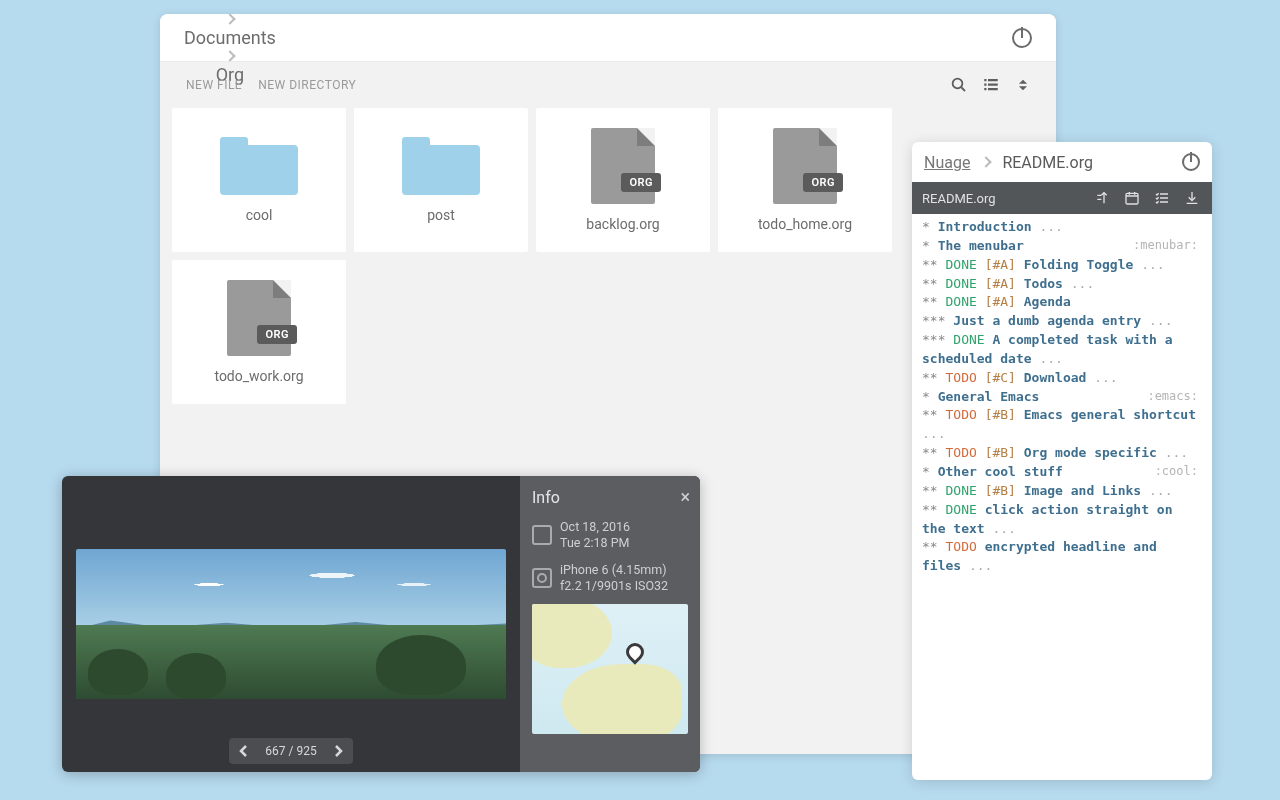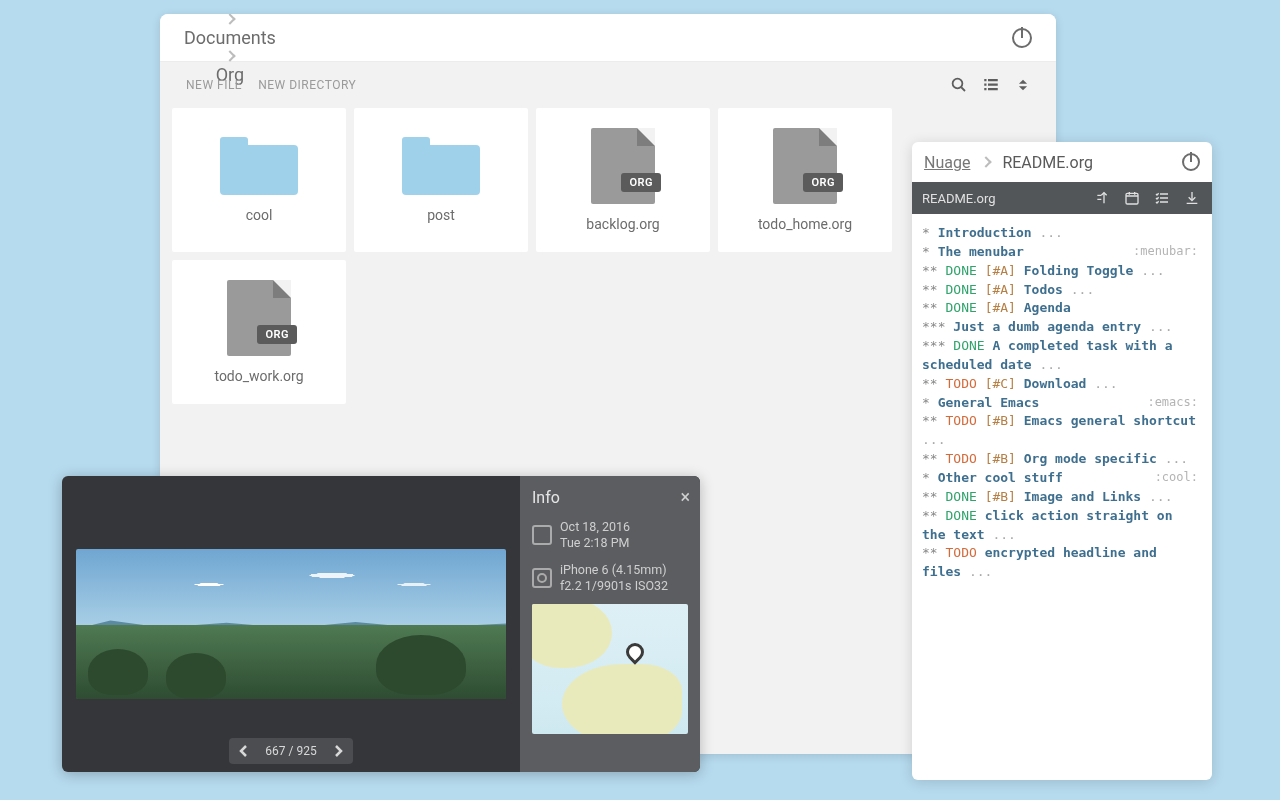--- a/index.html
+++ b/index.html
@@ -62,21 +62,21 @@
     font-size: 13px;
   }
   .ed-header { height: 40px; display:flex; align-items:center; padding:0 12px; gap:6px; color:#777; font-size:16px;}
   .ed-header .seg { color:#777;text-decoration:underline;}
   .ed-header .fname { color:#5a5a5a;}
   .ed-power { margin-left:auto; width:18px; height:18px; border:2px solid #6c6c6c; border-radius:50%; position:relative; cursor:pointer;}
   .ed-power::before{content:"";position:absolute;left:50%;top:-3px;width:2px;height:10px;background:#6c6c6c;transform:translateX(-50%);}
   .ed-bar { background:#525659; height:32px; display:flex; align-items:center; padding:0 10px; color:#e0e0e0; font-size:13px;}
   .ed-bar .fn { flex:1; }
   .ed-bar .bicon { width:20px; height:20px; margin-left:10px; cursor:pointer; display:inline-flex; align-items:center; justify-content:center;}
-  .ed-content { padding:10px 10px; font-family: ui-monospace, Menlo, Consolas, monospace; font-size:13px; line-height:1.45; color:#3a3a3a; position:relative;}
+  .ed-content { padding:4px 10px; font-family: ui-monospace, Menlo, Consolas, monospace; font-size:13px; line-height:1.45; color:#3a3a3a; position:relative;}
   .line { white-space: pre-wrap; word-break: break-word; position:relative;}
   .stars { color:#888; }
   .kw-done { color:#2fa36b; }
   .kw-todo { color:#d36a3a; }
   .prio { color:#b57f45; }
   .headline { color:#3f6f8f; font-weight:600;}
   .ellipsis { color:#aaa; }
   .tag { position:absolute; right:4px; color:#b4b4b4; font-size:12px;}
 
   

